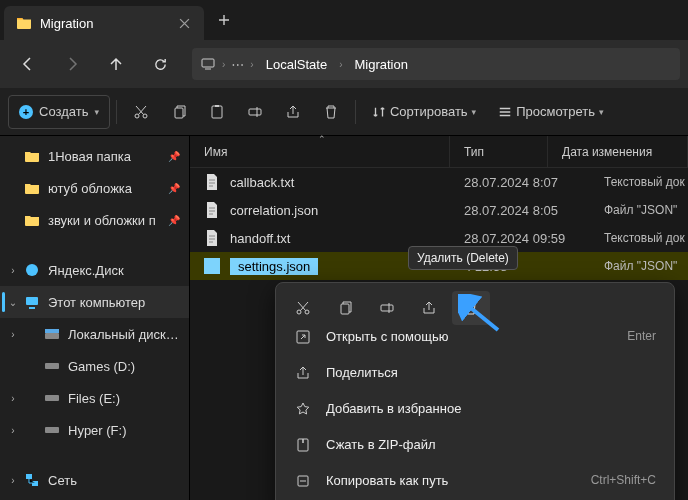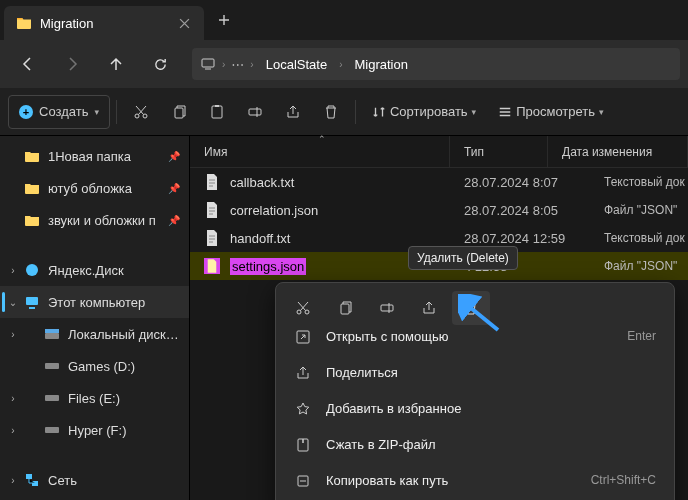--- a/index.html
+++ b/index.html
@@ -46,21 +46,21 @@
 
 .filelist { flex: 1; background: #191919; }
 .columns { display: flex; height: 32px; align-items: center; border-bottom: 1px solid #2a2a2a; color: #ccc; font-size: 12px; position: relative; }
 .col { padding: 0 14px; border-right: 1px solid #2a2a2a; height: 100%; display: flex; align-items: center; }
 .col-name { width: 260px; }
 .col-date { width: 140px; }
 .col-type { flex: 1; }
 .col-sort { position: absolute; left: 128px; top: -2px; font-size: 9px; color: #aaa; }
 .row { display: flex; height: 28px; align-items: center; color: #ddd; font-size: 13px; }
 .row.selected { background: #3a3a00; }
-.row.selected .cell-name span { background: #d946ef; color: #000; padding: 1px 2px; }
+.row.selected .cell-name span { background: #7dd3fc; color: #000; padding: 1px 8px; }
 .cell-name { width: 260px; padding-left: 14px; display: flex; align-items: center; gap: 10px; }
 .cell-date { width: 140px; padding-left: 14px; color: #bbb; font-size: 13px; }
 .cell-type { flex: 1; padding-left: 14px; color: #bbb; font-size: 12px; white-space: nowrap; overflow: hidden; }
 .file-icon { width: 16px; height: 16px; display: flex; align-items: center; justify-content: center; }
 
 
 .ctxmenu { position: absolute; left: 275px; top: 282px; width: 400px; background: #2c2c2c; border: 1px solid #444; border-radius: 8px; box-shadow: 0 8px 24px rgba(0,0,0,0.6); padding: 4px; z-index: 10; }
 .ctx-iconrow { display: flex; gap: 4px; padding: 4px; }
 .ctx-ibtn { width: 38px; height: 34px; display: flex; align-items: center; justify-content: center; border-radius: 4px; color: #ccc; cursor: pointer; }
 .ctx-ibtn.hover { background: #3a3a3a; }
@@ -340,21 +340,21 @@
     <div class="row">
       <div class="cell-name">
           <span class="file-icon">
             <svg width="14" height="16" viewBox="0 0 14 16">
               <path fill="#ddd" d="M2 0h7l3 3v13H2z"></path>
               <path stroke="#888" d="M4 6h6M4 9h6M4 12h4"></path>
             </svg>
           </span>
           <span>handoff.txt</span>
         </div>
-      <div class="cell-date">28.07.2024 12:59</div>
+      <div class="cell-date">28.07.2024 09:59</div>
       <div class="cell-type">Текстовый док</div>
     </div>
     <div class="row selected">
       <div class="cell-name">
           <span class="file-icon">
             <svg width="14" height="16" viewBox="0 0 14 16">
               <path fill="#fff2a8" d="M2 0h7l3 3v13H2z"></path>
             </svg>
           </span>
           <span>settings.json</span>

